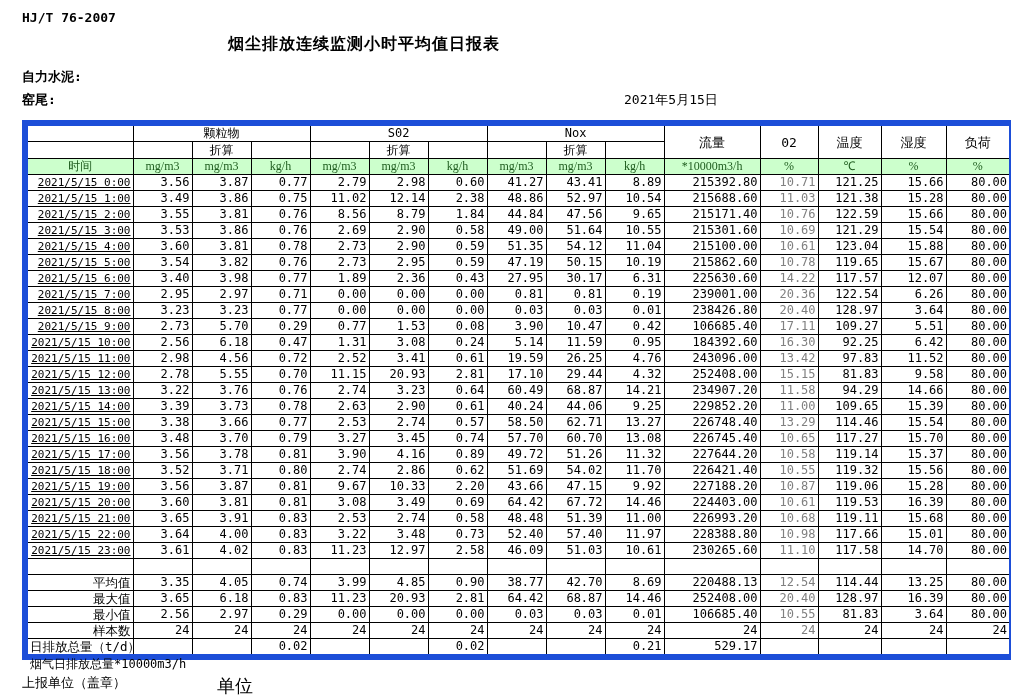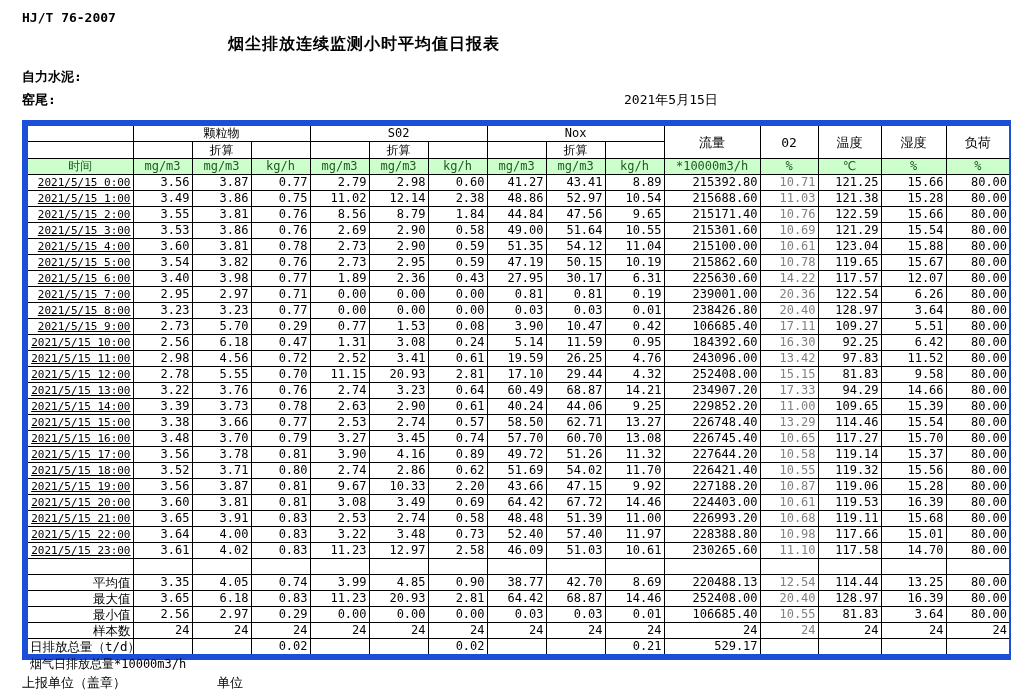--- a/index.html
+++ b/index.html
@@ -6,29 +6,29 @@
   body { background:#fff; font-family:"DejaVu Sans", sans-serif; }
   .page { position:relative; width:1011px; height:699px; background:#ffffff; overflow:hidden;
           font-family:"DejaVu Sans Mono","DejaVu Sans",monospace; color:#000; }
   .std      { position:absolute; left:22px;  top:10px;  font-size:13px; font-weight:bold; }
   .title    { position:absolute; left:228px; top:34px;  font-size:16px; font-weight:bold; letter-spacing:1px; }
   .company  { position:absolute; left:22px;  top:68px;  font-size:13px; font-weight:bold; }
   .location { position:absolute; left:22px;  top:91px;  font-size:13px; font-weight:bold; }
   .date     { position:absolute; left:624px; top:91px;  font-size:13px; }
   .f1 { position:absolute; left:30px;  top:656px; font-size:12px; }
   .f2 { position:absolute; left:22px;  top:674px; font-size:13px; }
-  .f3 { position:absolute; left:217px; top:674px; font-size:13px;text-align:right; }
+  .f3 { position:absolute; left:217px; top:674px; font-size:18px;text-align:right; }
 
   table.report { position:absolute; left:22px; top:120px; width:987px;
                  border-collapse:collapse; table-layout:fixed; border:6px solid #1d4ed8;
                  font-size:12px; }
   table.report td, table.report th { border:1px solid #000; padding:0 2px; height:16px;
                  line-height:15px; font-weight:normal; overflow:hidden; white-space:nowrap; }
   thead tr { height:17px; }
-  tr.units { height:14px; }
+  tr.units { height:14px;font-family:Liberation Serif, serif; }
   tr.units td { background:#ccffcc; color:#1e5c1e; text-align:center; }
   th.grp, th.sub, th.bigcol { text-align:center; font-size:12px; }
   th.bigcol { font-size:13px; }
   td.time  { text-align:right; padding-right:3px; font-size:11px;text-decoration:underline; }
   td.num   { text-align:right; padding-right:12px; }
   td.flow  { text-align:right; padding-right:16px; }
   td.o2col { color:#808080; }
   td.slabel { text-align:right; padding-right:3px; font-size:12.5px; }
   td.slabel-left { text-align:left; padding-left:1px; font-size:12.5px; }
   tr.spacer { height:13px; }
@@ -332,21 +332,21 @@
           <td class="num">3.22</td>
           <td class="num">3.76</td>
           <td class="num">0.76</td>
           <td class="num">2.74</td>
           <td class="num">3.23</td>
           <td class="num">0.64</td>
           <td class="num">60.49</td>
           <td class="num">68.87</td>
           <td class="num">14.21</td>
           <td class="flow">234907.20</td>
-          <td class="num o2col">17.33</td>
+          <td class="num o2col">11.58</td>
           <td class="num">94.29</td>
           <td class="num">14.66</td>
           <td class="num">80.00</td>
         </tr>
         <tr class="datarow">
           <td class="time">2021/5/15 14:00</td>
           <td class="num">3.39</td>
           <td class="num">3.73</td>
           <td class="num">0.78</td>
           <td class="num">2.63</td>

